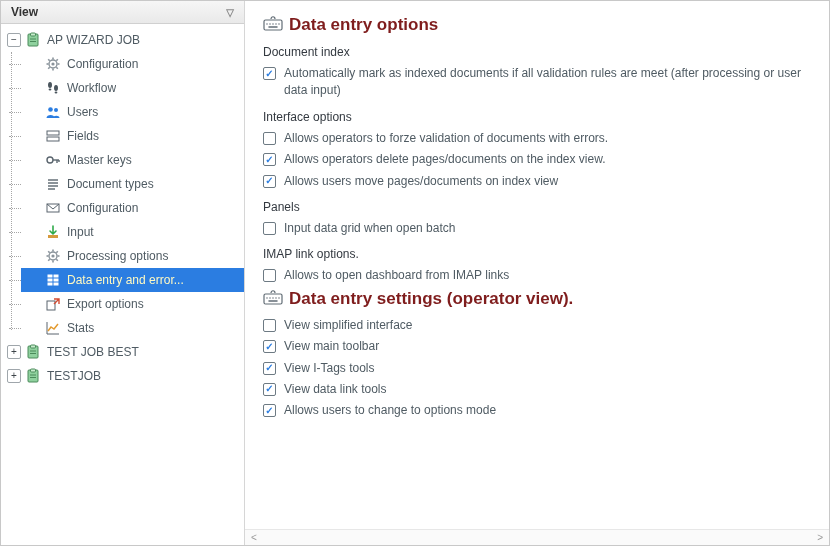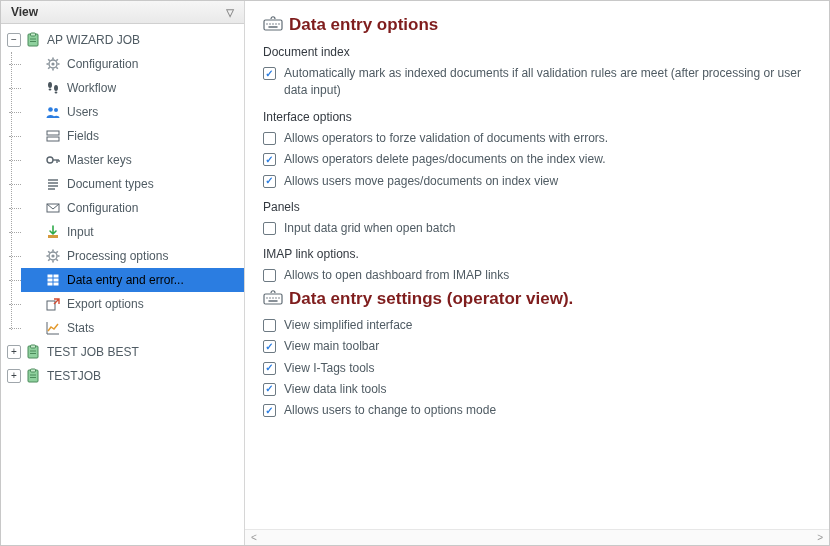--- a/index.html
+++ b/index.html
@@ -4,21 +4,21 @@
 <style>
 *{box-sizing:border-box;margin:0;padding:0}
 body{font-family:Verdana,Geneva,sans-serif;font-size:12px;color:#4f5b63;background:#fff}
 .app{display:flex;width:830px;height:546px;border:1px solid #c8c8c8;overflow:hidden}
 .sidebar{width:244px;border-right:1px solid #d6d6d6;background:#fff;display:flex;flex-direction:column}
 .tree-header{display:flex;justify-content:space-between;align-items:center;padding:4px 10px;background:linear-gradient(#f6f6f6,#e9e9e9);border-bottom:1px solid #d0d0d0;font-weight:bold;color:#333}
 .sort-icon{font-size:10px;color:#8b8b8b}
 .tree{flex:1;overflow:auto;padding:4px 0}
 .tree-node{position:relative}
 .node-row{display:flex;align-items:center;padding:4px 6px;cursor:default;white-space:nowrap}
-.node-row.selected{background:#2b7de1;color:#000000}
+.node-row.selected{background:#2b7de1;color:#fef9c3}
 .expander{width:14px;height:14px;display:inline-flex;align-items:center;justify-content:center;border:1px solid #9fa6ab;background:#fff;color:#3d4449;font-size:10px;line-height:1;margin-right:4px;cursor:pointer;border-radius:2px}
 .expander.hidden{visibility:hidden}
 .node-row .icon{width:16px;height:16px;display:inline-flex;align-items:center;justify-content:center;margin-right:6px;flex:0 0 16px}
 .children{padding-left:20px;position:relative}
 .children::before{content:"";position:absolute;left:10px;top:0;bottom:10px;border-left:1px dotted #a6a6a6}
 .children .node-row{position:relative}
 .children .node-row::before{content:"";position:absolute;left:-12px;top:12px;width:12px;border-top:1px dotted #a6a6a6}
 .label{overflow:hidden;text-overflow:ellipsis}
 .content{flex:1;overflow:auto;padding:10px 18px;position:relative}
 .section-title{display:flex;align-items:flex-start;font-size:17px;color:#7f1d1d;margin:4px 0 8px;font-weight:bold}

